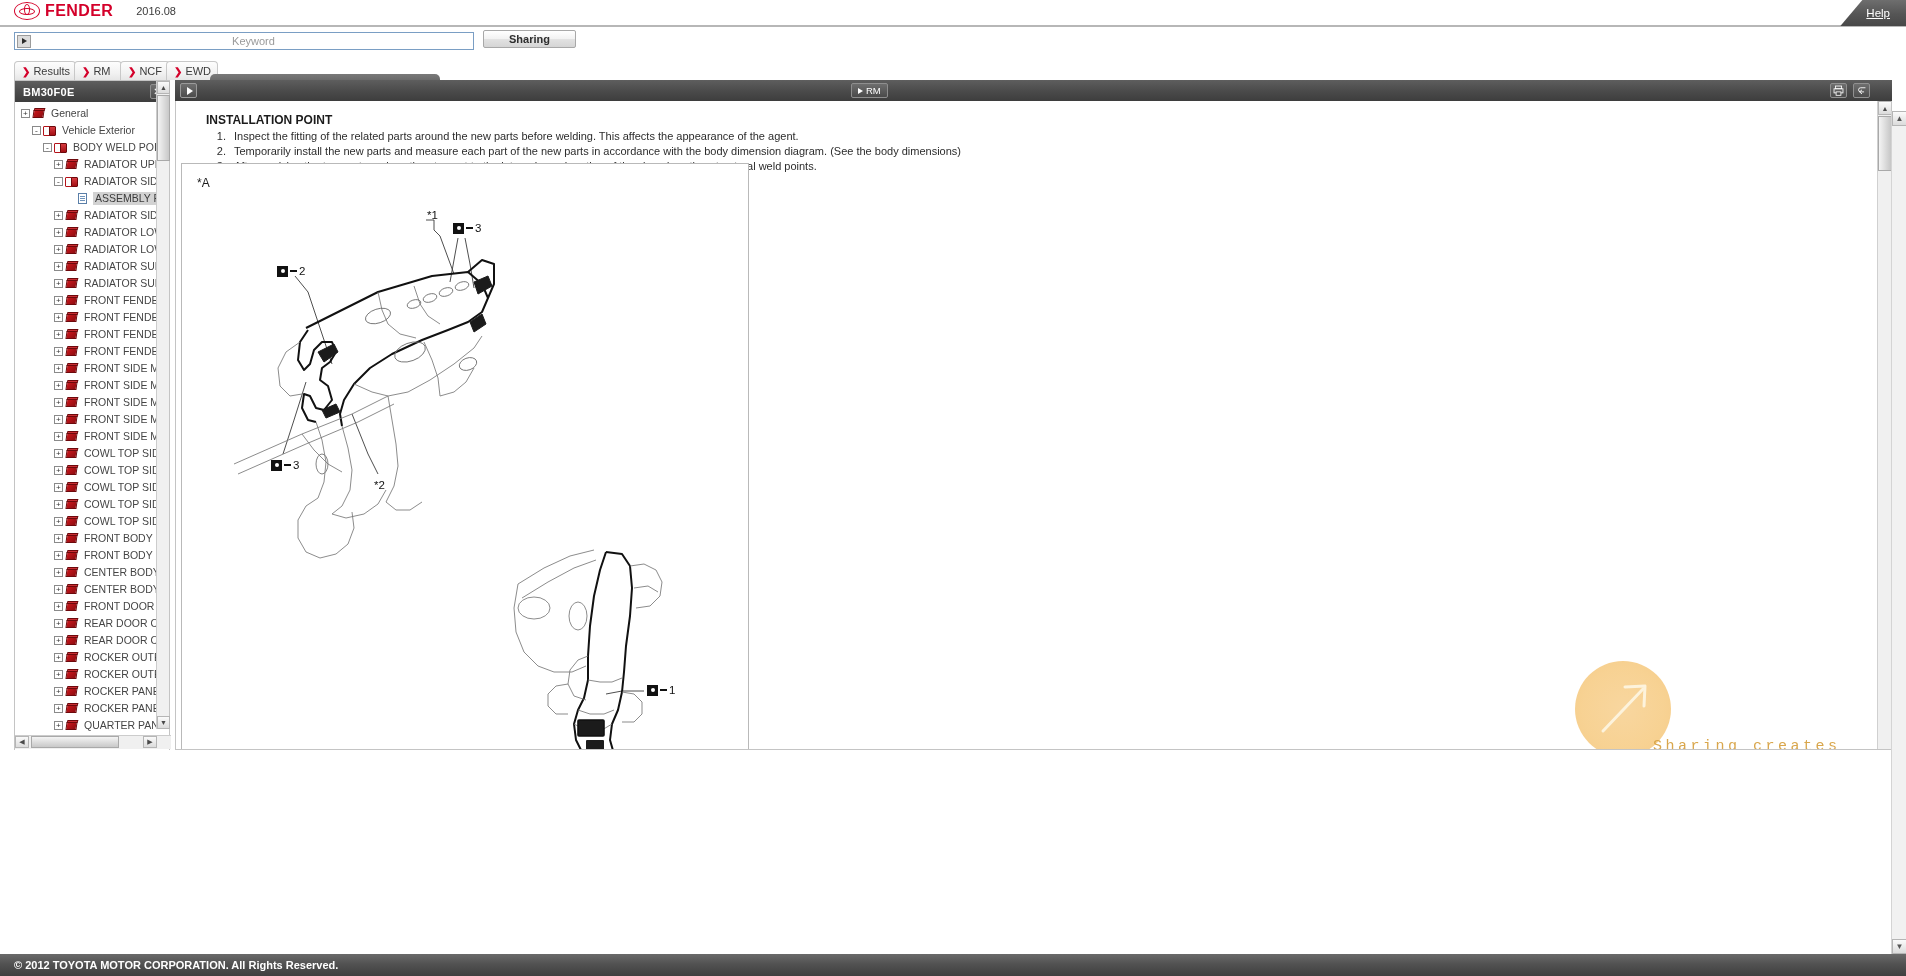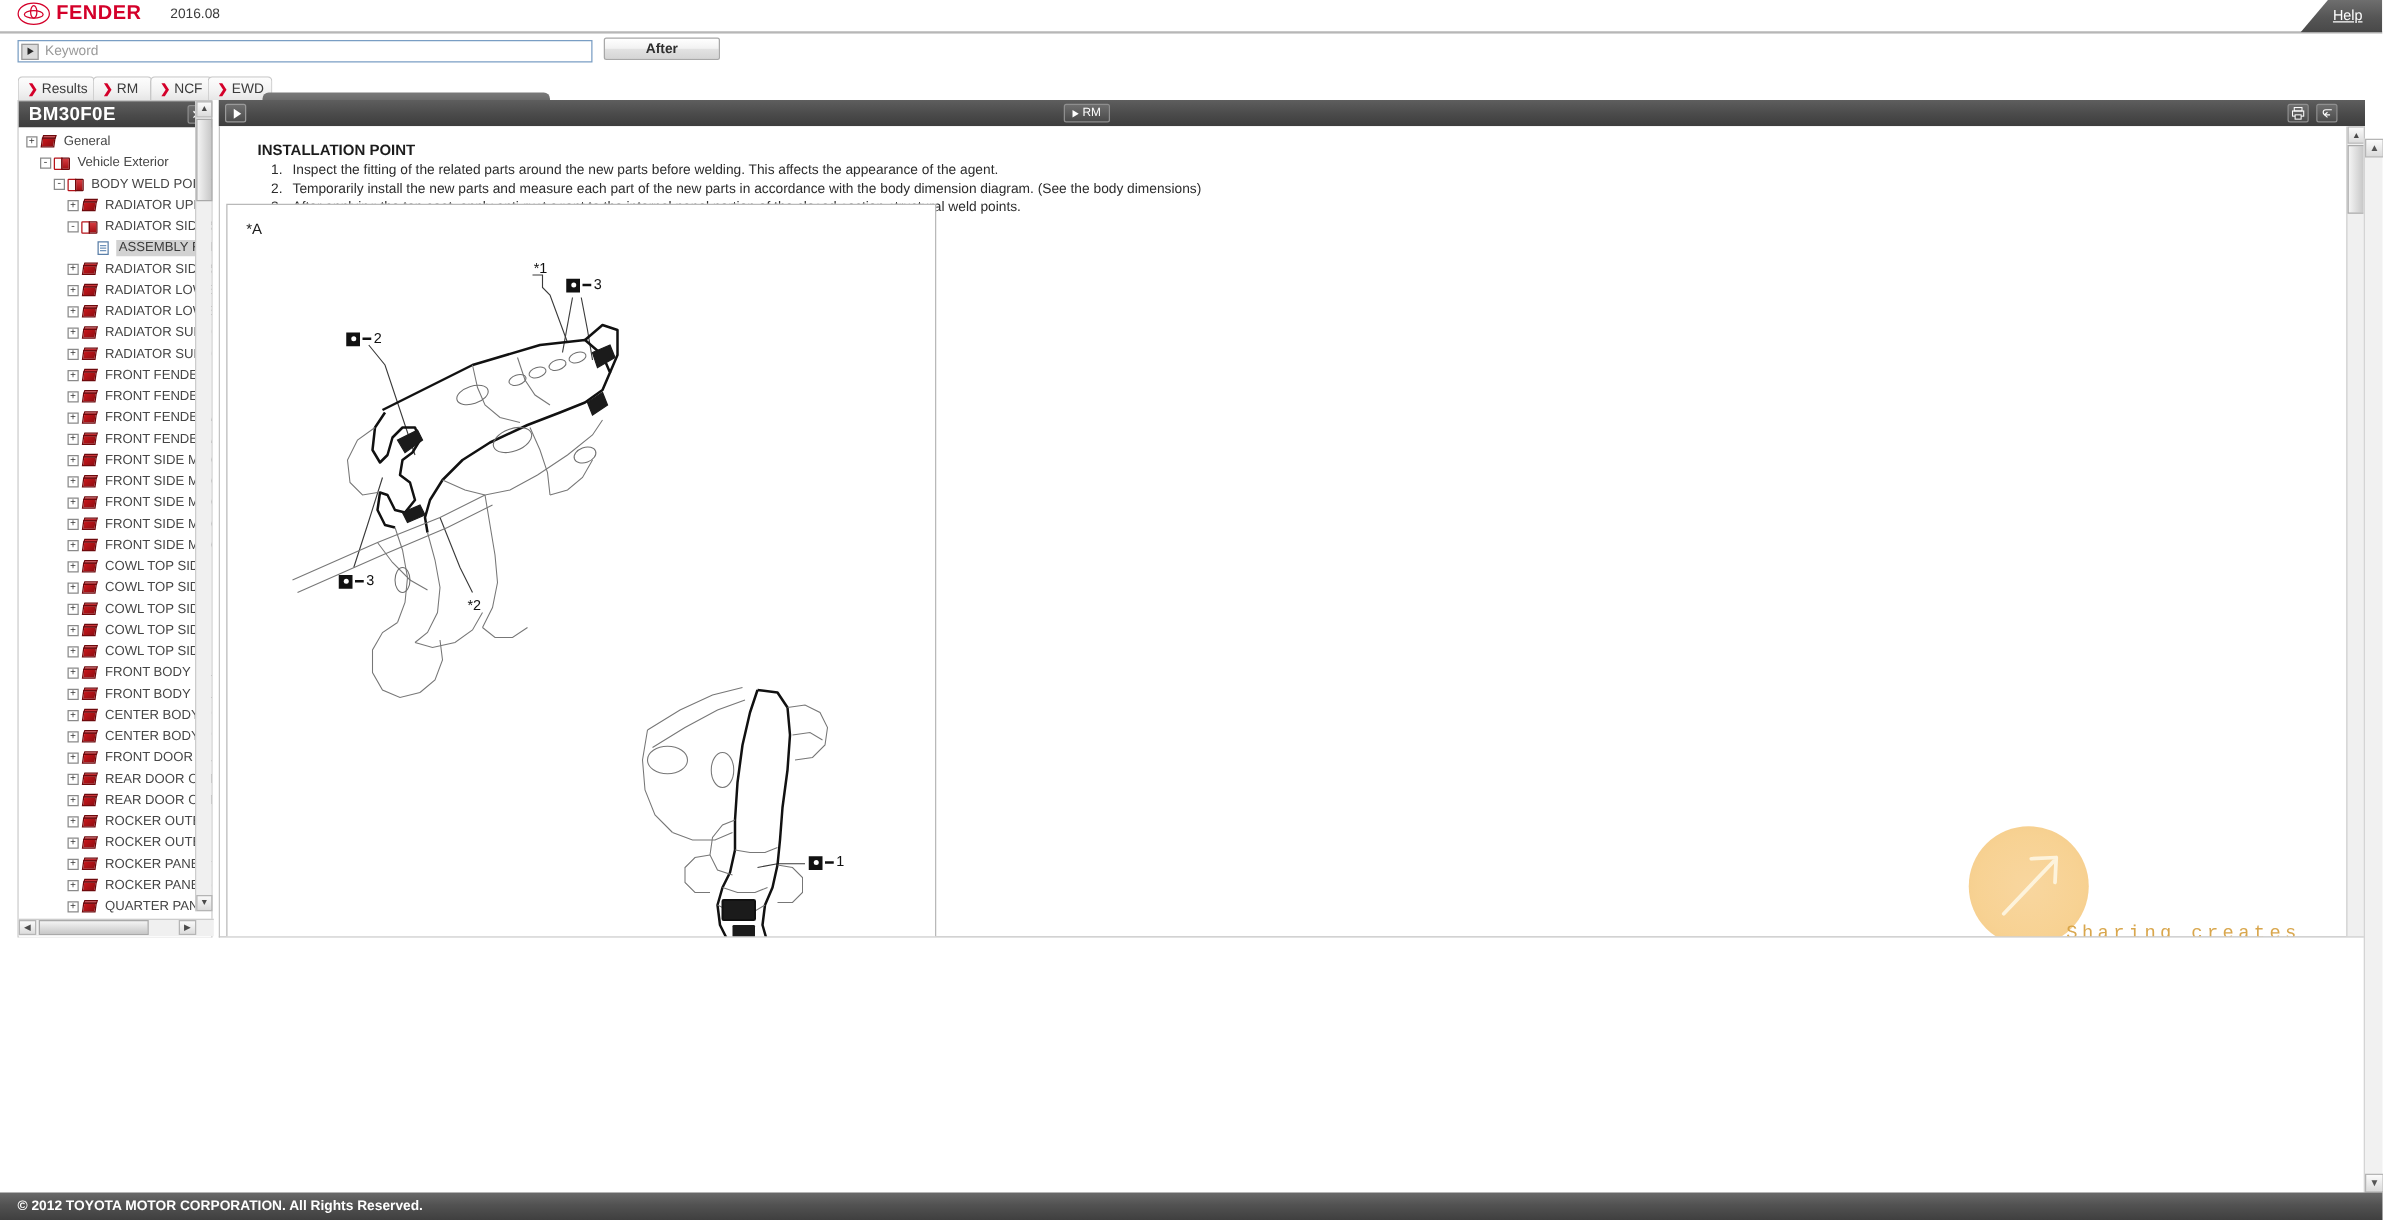--- a/index.html
+++ b/index.html
@@ -100,20 +100,21 @@
     margin-left: 1px;
   }
   .search-input {
     flex: 1 1 auto;
     border: 0; outline: none;
     font-size: 11px;
     color: #3b3b3b;
     font-family: "Liberation Sans", sans-serif;
     background: transparent;
     height: 14px;
+    text-align: center;
   }
   .search-input::placeholder { color: #9a9a9a; }
   .search-btn {
     position: absolute;
     left: 483px; top: 3px;
     width: 93px; height: 18px;
     font-size: 11px;
     font-weight: bold;
     color: #2e2e2e;
     background: linear-gradient(180deg,#ffffff 0%, #f2f2f2 48%, #e2e2e2 52%, #d5d5d5 100%);
@@ -179,21 +180,21 @@
   }
   .panel-title {
     height: 21px;
     background: linear-gradient(180deg,#5e5e5e 0%, #4a4a4a 55%, #3d3d3d 100%);
     display: flex; align-items: center;
     padding-left: 8px;
     position: relative;
   }
   .panel-title .ptitle-text {
     color: #ffffff;
-    font-size: 15px;
+    font-size: 11px;
     font-weight: bold;
     letter-spacing: 0.3px;
   }
   .panel-close {
     position: absolute;
     right: 4px; top: 3px;
     width: 15px; height: 15px;
     background: linear-gradient(180deg,#6f6f6f,#4f4f4f);
     border: 1px solid #909090;
     border-radius: 2px;
@@ -531,21 +532,21 @@
   </div>
 </div>
 
 <div class="searchbar">
   <div class="search-input-wrap">
     <div class="arrow-chip">
         <div class="tri"></div>
       </div>
     <input class="search-input" type="text" placeholder="Keyword" style="">
   </div>
-  <button class="search-btn">After</button>
+  <button class="search-btn">Sharing</button>
 </div>
 
 <div class="tabrow">
   <div class="tab" style="left:14px;width:62px;">
     <span class="chev">❯</span>
     <span>Results</span>
   </div>
   <div class="tab" style="left:74px;width:48px;">
     <span class="chev">❯</span>
     <span>RM</span>

